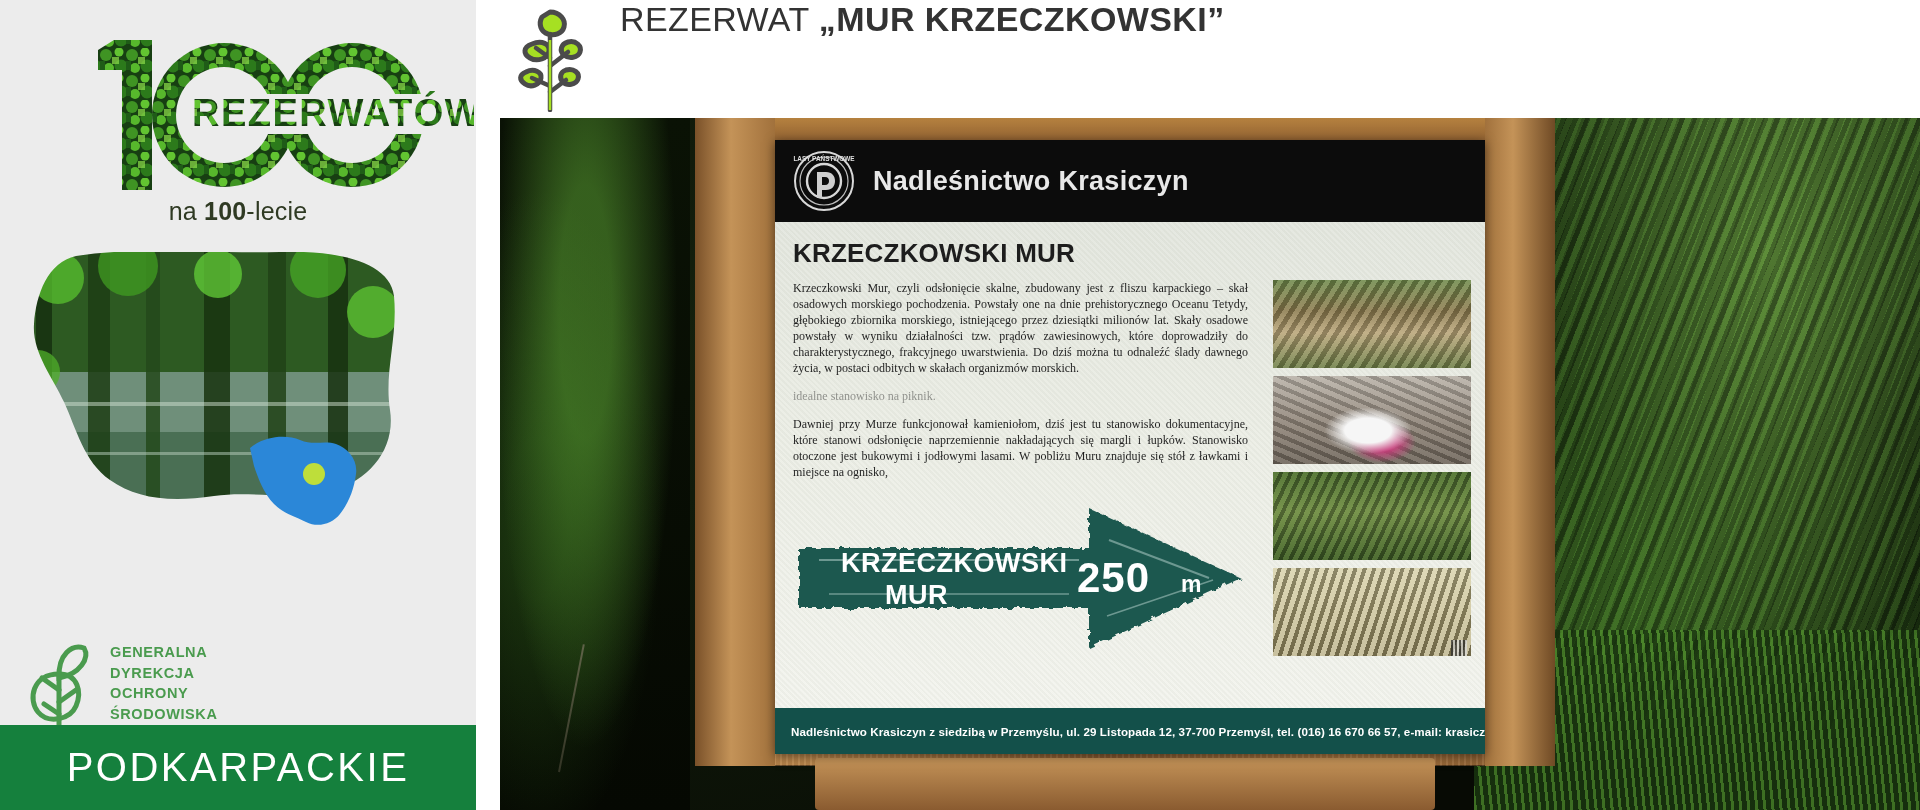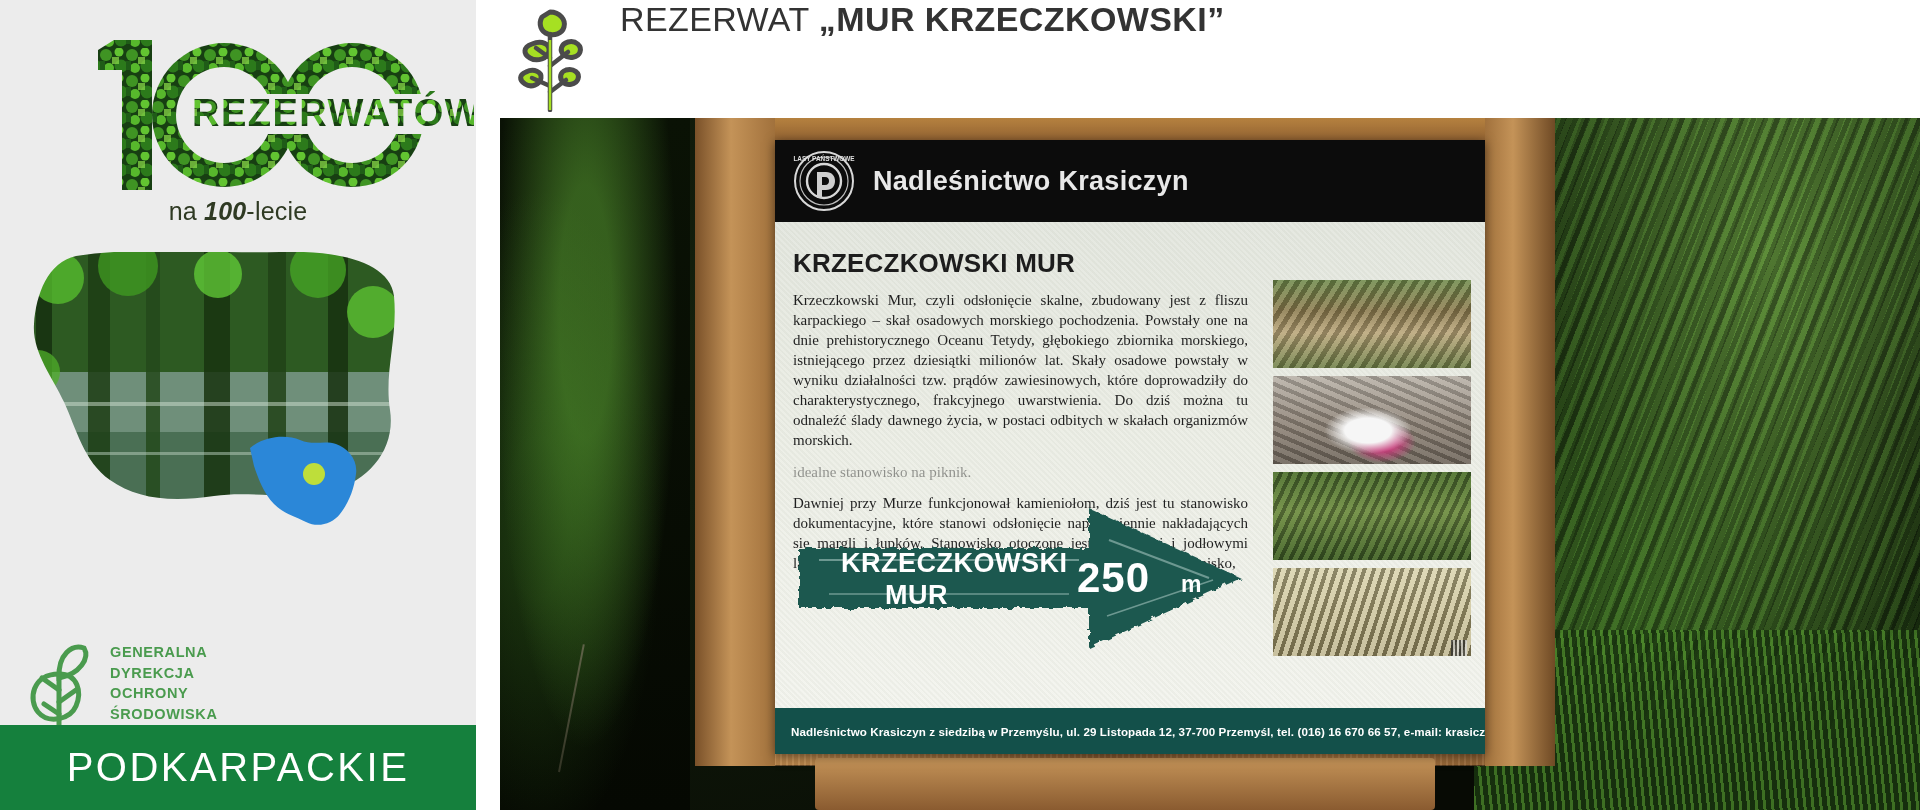--- a/index.html
+++ b/index.html
@@ -20,21 +20,21 @@
   
   .logo100{position:absolute;left:0;top:22px;width:548px;height:200px;}
   .logo100 svg{display:block;margin:0 auto;}
 
   .sub100{
     position:absolute;left:0;top:196px;width:476px;
     text-align:center;color:#2f3a23;
     font-size:25px;line-height:1.22;font-weight:400;
     letter-spacing:.2px;
   }
-  .sub100 b{font-weight:700;font-style:italic;}
+  .sub100 b{font-weight:700;}
 
   
   .blob{position:absolute;left:18px;top:252px;width:380px;height:300px;}
 
   
   .gdos{position:absolute;left:20px;top:640px;width:330px;height:110px;}
   .gdos-mark{position:absolute;left:0;top:0;width:78px;height:100px;}
   .gdos-text{
     position:absolute;left:90px;top:2px;
     color:#4a9b4e;font-weight:700;font-size:14.5px;line-height:1.42;
@@ -165,25 +165,25 @@
   .panel-body:before{
     content:"";position:absolute;inset:0;
     background:repeating-linear-gradient(45deg, rgba(120,130,110,.05) 0 2px, rgba(255,255,255,.05) 2px 4px);
   }
 
   .content-col{
     position:absolute;left:18px;top:10px;width:455px;
   }
   .sign-h1{
     font-size:26px;font-weight:700;color:#1d1d1d;letter-spacing:.2px;
-    margin:16px 0 12px 0;
+    margin:6px 0 12px 0;
   }
   .sign-p{
     font-family:"Liberation Serif","DejaVu Serif",serif;
-    font-size:15px;line-height:1.33;color:#1f1f1f;
+    font-size:12px;line-height:1.33;color:#1f1f1f;
     text-align:justify;margin:0 0 12px 0;
   }
   .sign-p.faded{opacity:.45;}
 
   
   .thumbs{
     position:absolute;right:14px;top:58px;width:198px;
   }
   .thumb{width:198px;height:88px;margin-bottom:8px;position:relative;overflow:hidden;}
   .t1{background:

